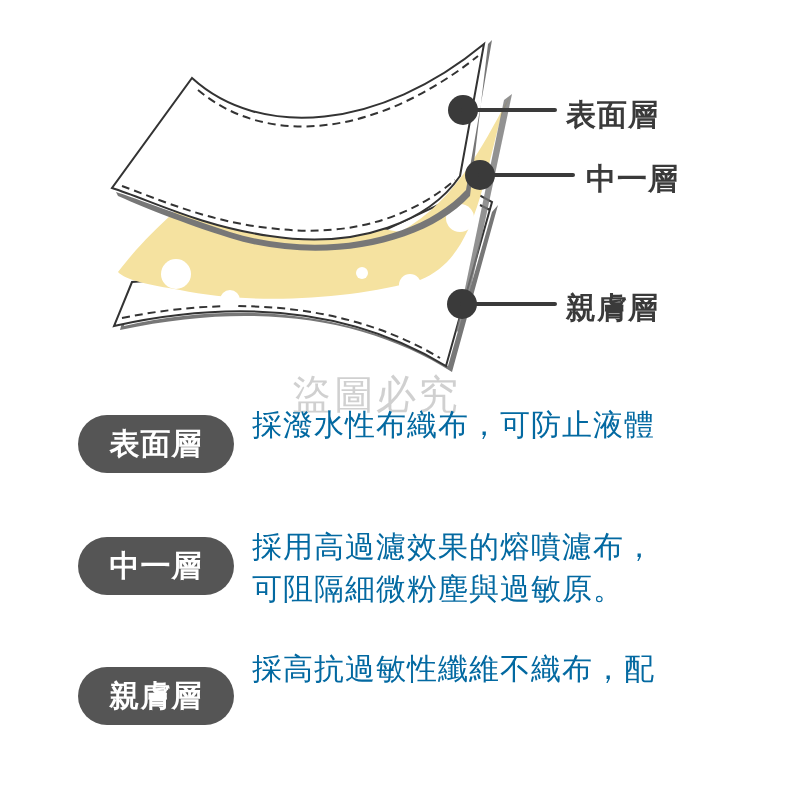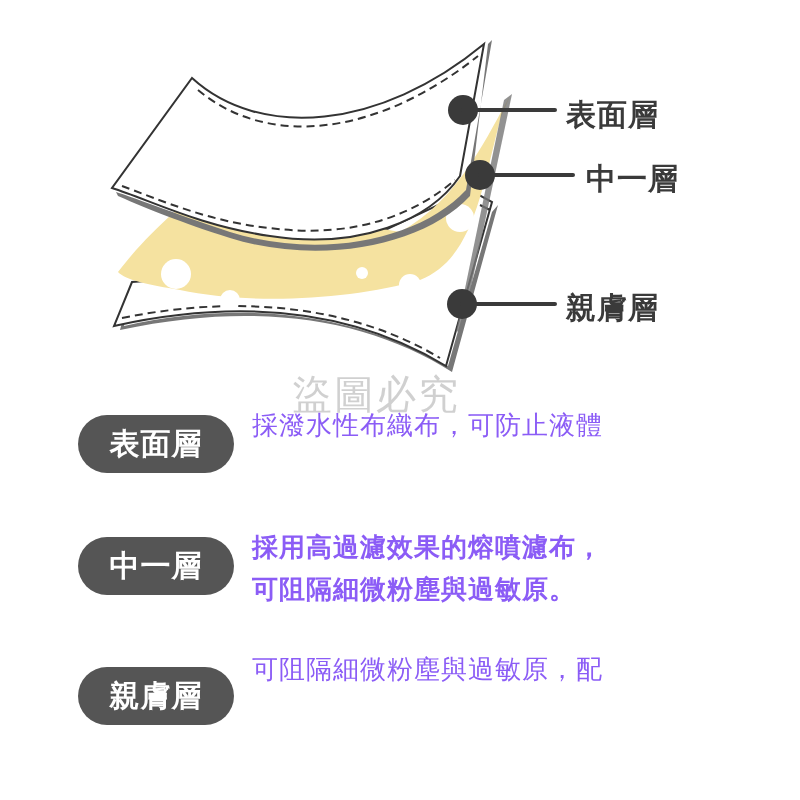--- a/index.html
+++ b/index.html
@@ -55,23 +55,23 @@
       font-weight: bold;
       display: flex;
       align-items: center;
       justify-content: center;
       letter-spacing: 1px;
     }
     .desc {
       position: absolute;
       left: 252px;
       width: 480px;
-      font-size: 26px;
+      font-size: 30px;
       line-height: 42px;
-      color: #8b5cf6;
+      color: #0369a1;
       letter-spacing: 1px;
     }
     .desc span { display: block; white-space: nowrap; }
   </style>
 </head>
 <body>
 
 <div class="illustration">
   <svg width="800" height="400" viewBox="0 0 800 400">
 
@@ -119,24 +119,24 @@
 
 <div class="row" style="top:404px;">
   <div class="pill" style="top:11px;">表面層</div>
   <div class="desc" style="top:0;">
     <span>採潑水性布織布，可防止液體</span>
   </div>
 </div>
 
 <div class="row" style="top:526px;">
   <div class="pill" style="top:11px;">中一層</div>
-  <div class="desc" style="top:0;font-weight:bold;">
+  <div class="desc" style="top:0;">
     <span>採用高過濾效果的熔噴濾布，</span>
     <span>可阻隔細微粉塵與過敏原。</span>
   </div>
 </div>
 
 <div class="row" style="top:648px;">
   <div class="pill" style="top:19px;">親膚層</div>
   <div class="desc" style="top:0;">
-    <span>可阻隔細微粉塵與過敏原，配</span>
+    <span>採高抗過敏性纖維不織布，配</span>
   </div>
 </div>
 
 </body></html>

